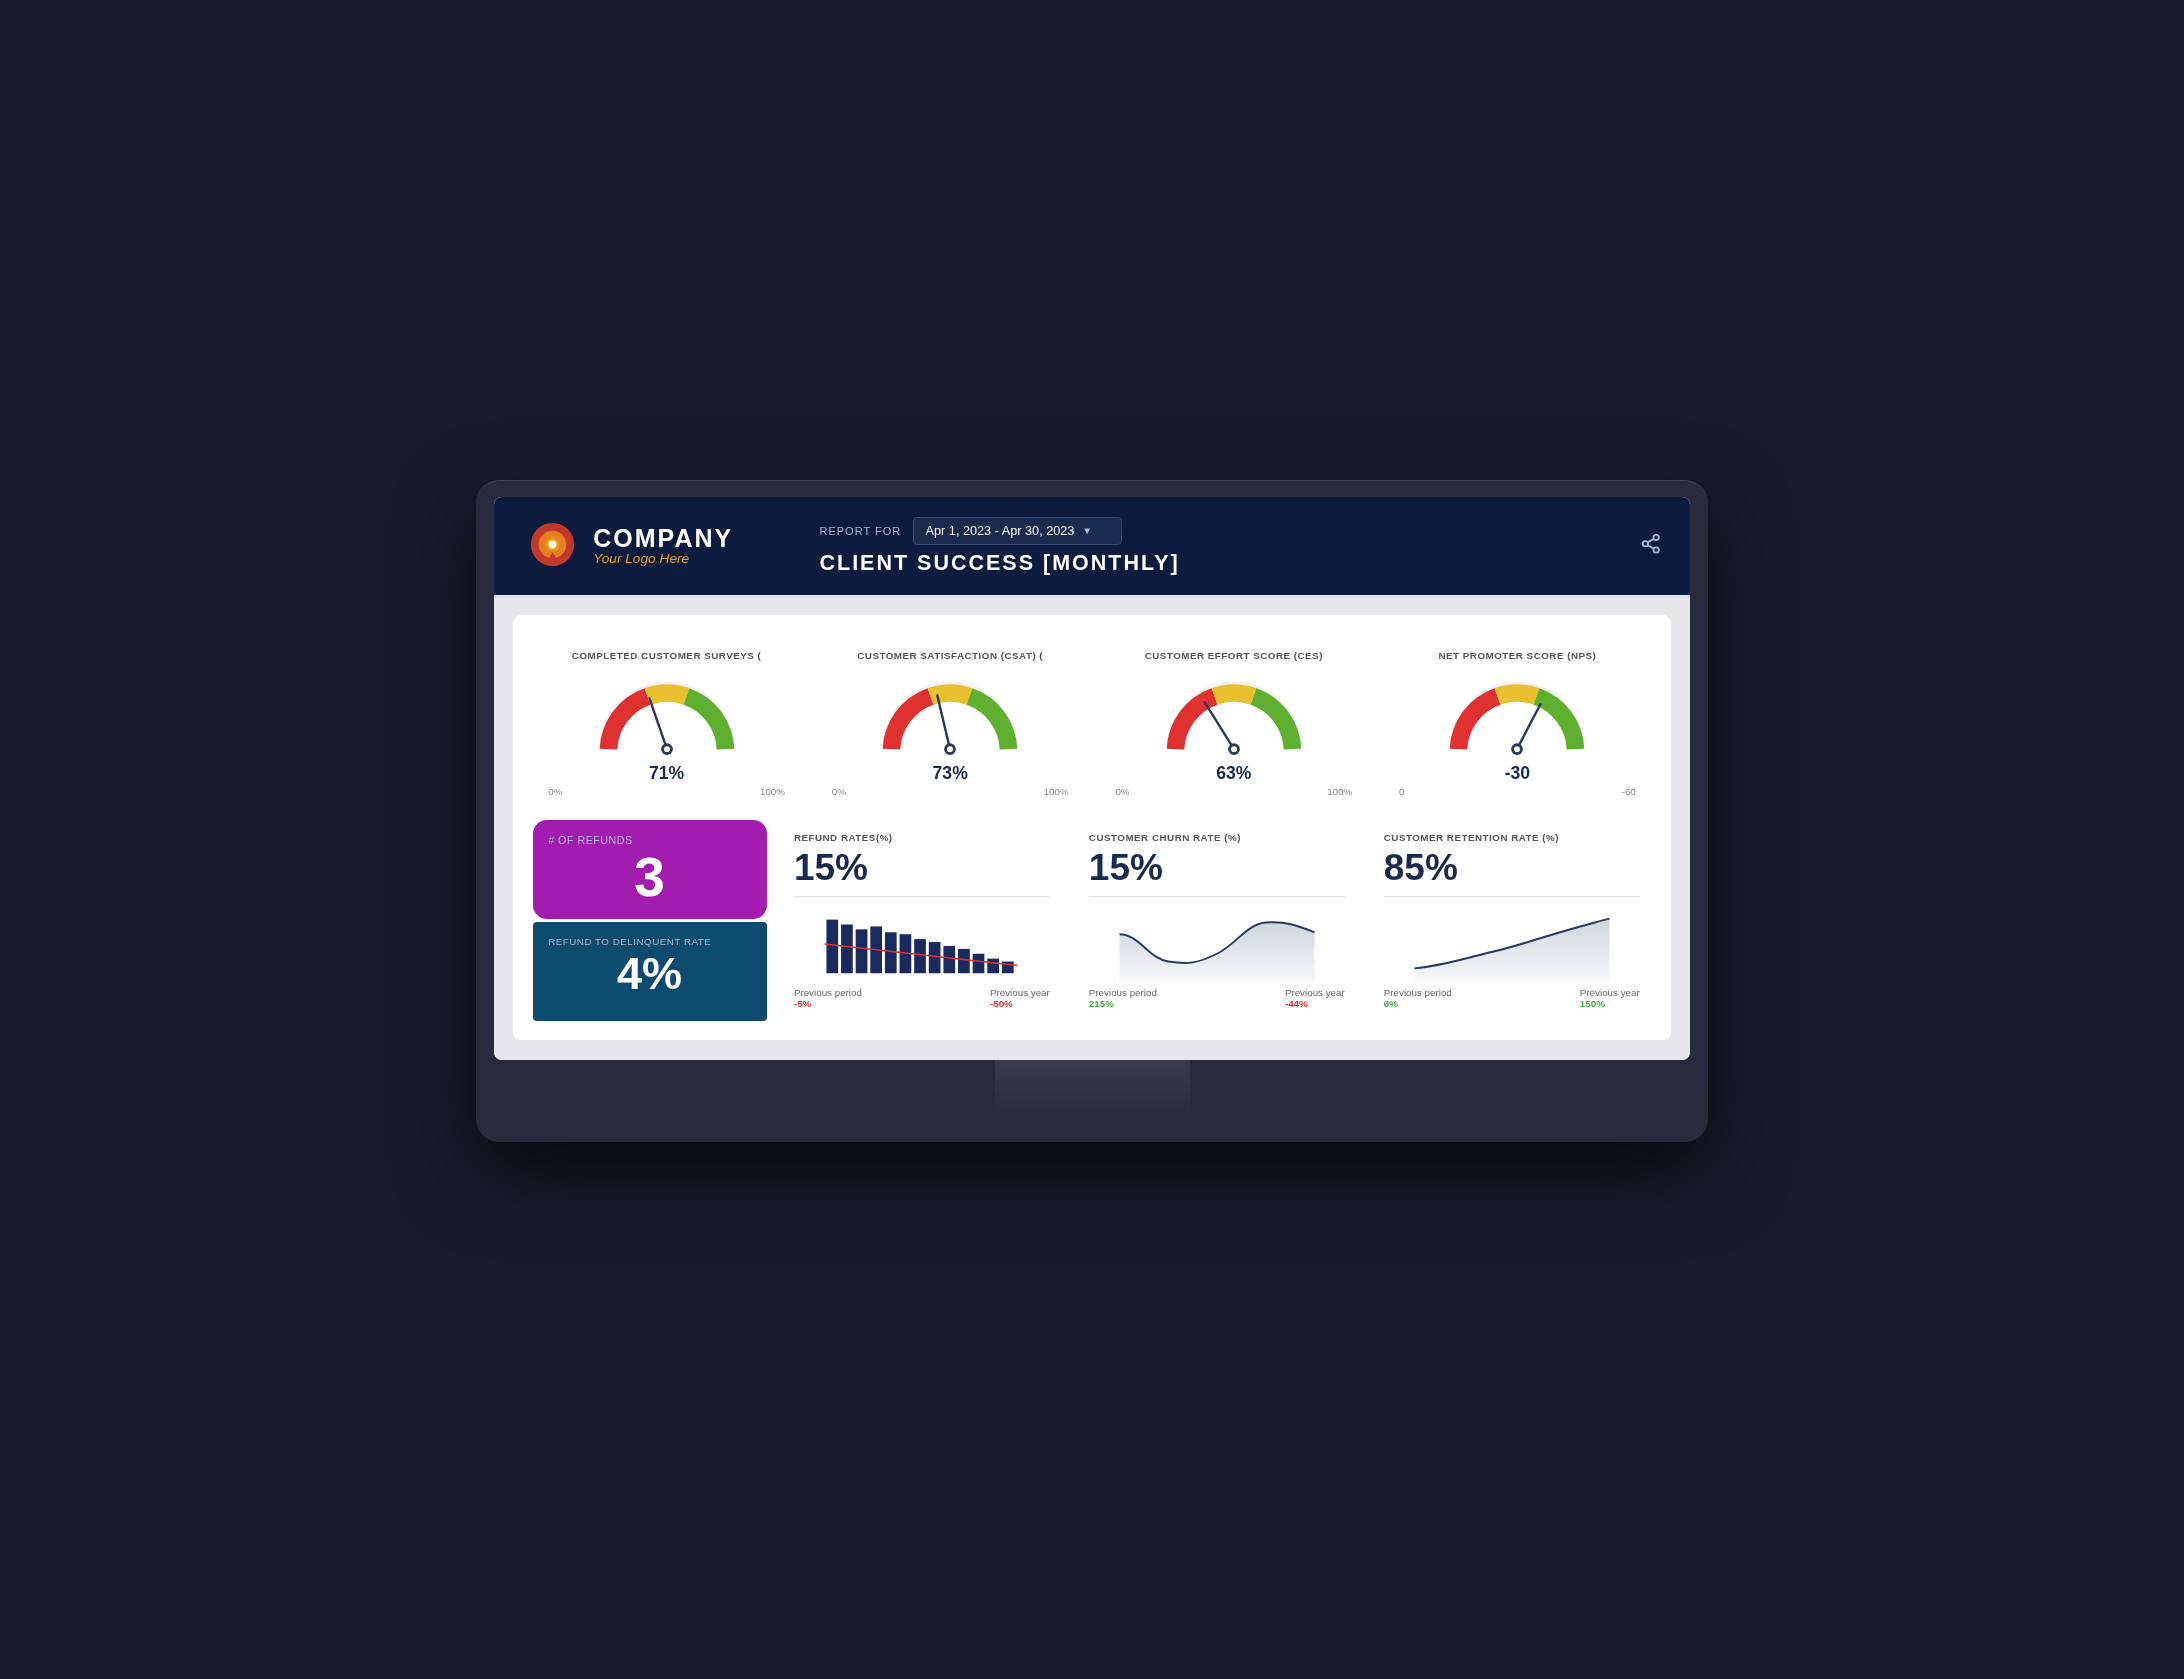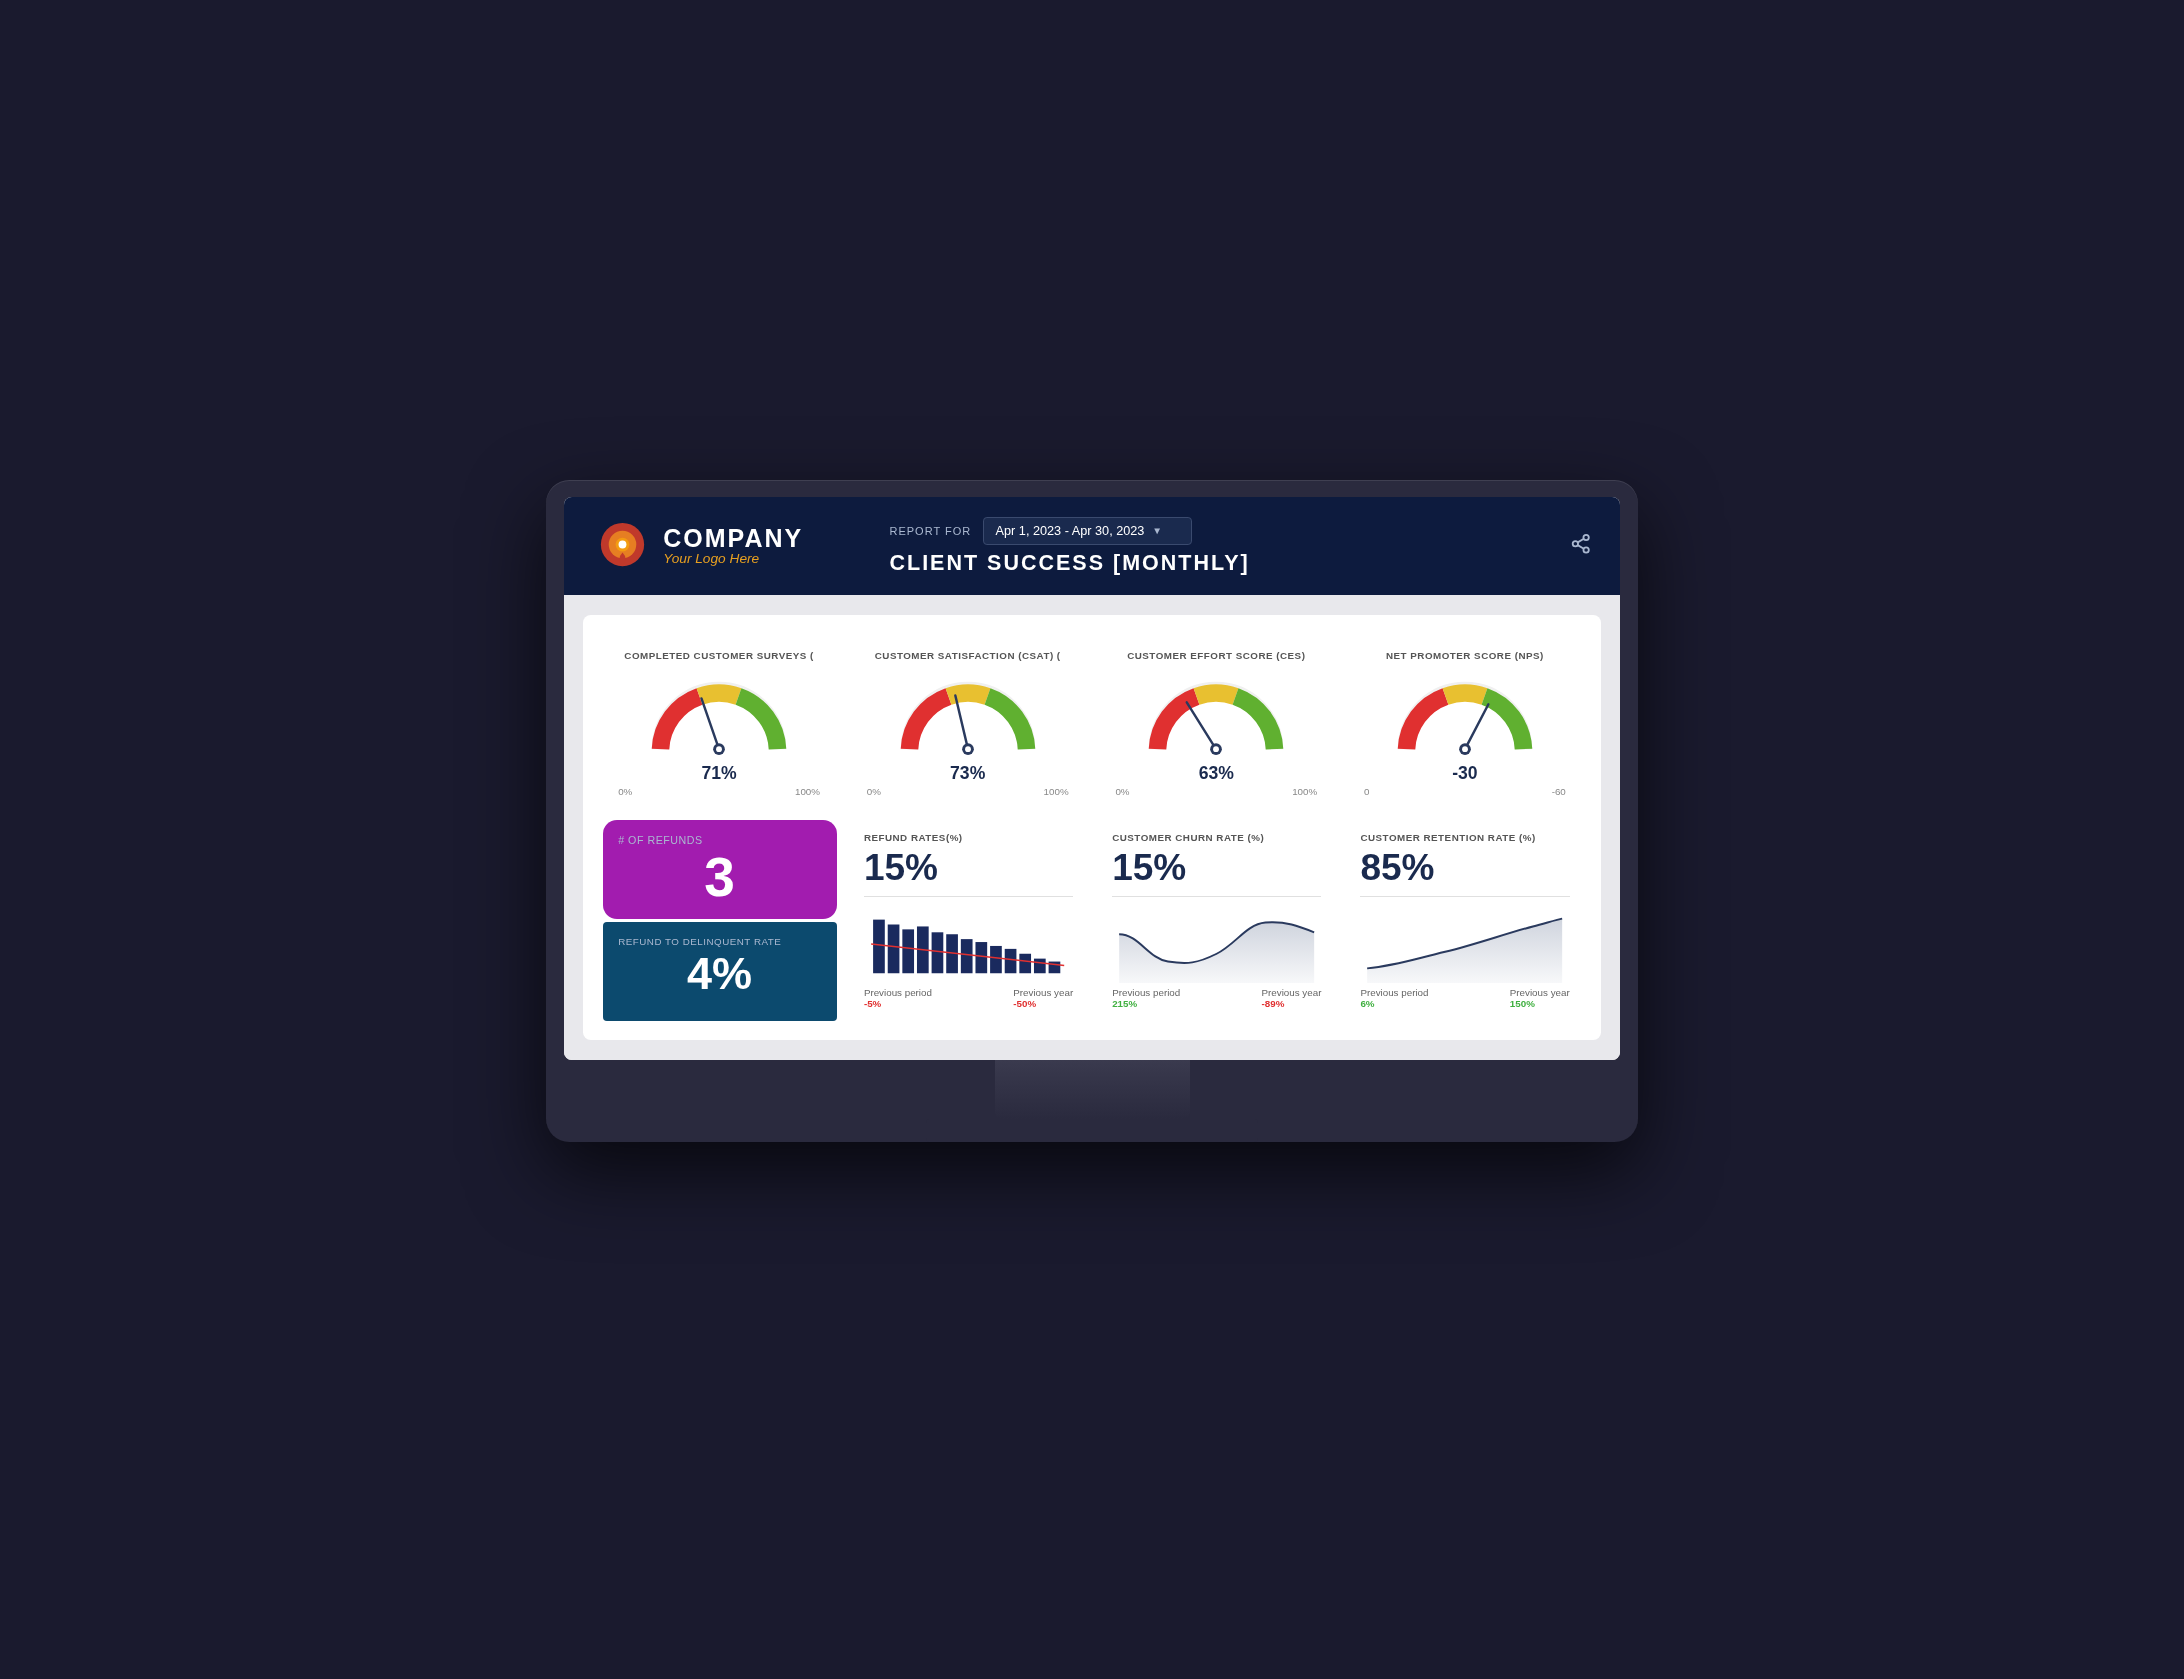--- a/index.html
+++ b/index.html
@@ -10,21 +10,21 @@
       align-items: center;
       min-height: 100vh;
       font-family: 'Arial', sans-serif;
       padding: 39px 19.5px 117px;
     }
 
     .monitor-outer {
       background: #2a2a3e;
       border-radius: 23.4px;
       padding: 17.6px 17.6px 0;
-      width: 1092px;
+      width: 1232px;
       box-shadow: 0 29px 78px rgba(0,0,0,0.7), inset 0 1px 0 rgba(255,255,255,0.1);
       position: relative;
       margin-top: 21px;
     }
 
     .monitor-screen {
       background: #f0f0f0;
       border-radius: 7.8px;
       overflow: hidden;
     }
@@ -515,21 +515,21 @@
                 <path d="M 0 30 C 20 30 30 55 50 58 C 70 61 80 60 100 50 C 120 40 130 20 150 18 C 170 16 185 22 200 28" fill="none" stroke="#2a3a5e" stroke-width="2"></path>
               </svg>
             </div>
             <div class="comparison-row">
               <span>
                 <span class="comp-label">Previous period</span><br>
                 <span class="comp-pos">215%</span>
               </span>
               <span>
                 <span class="comp-label">Previous year</span><br>
-                <span class="comp-neg">-89%</span>
+                <span class="comp-neg">-44%</span>
               </span>
             </div>
           </div>
 
           <div class="metric-card">
             <div class="metric-title">CUSTOMER RETENTION RATE (%)</div>
             <div class="metric-value">85%</div>
             <hr class="divider-line">
             <div class="chart-area">
               <svg viewBox="0 0 200 80" xmlns="http://www.w3.org/2000/svg">

